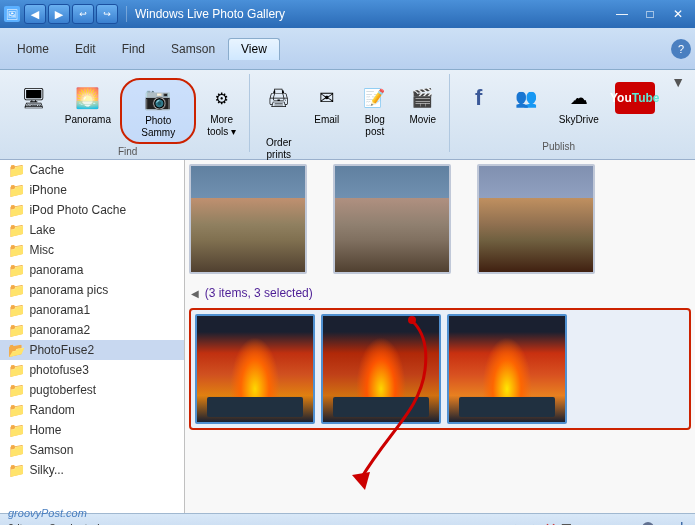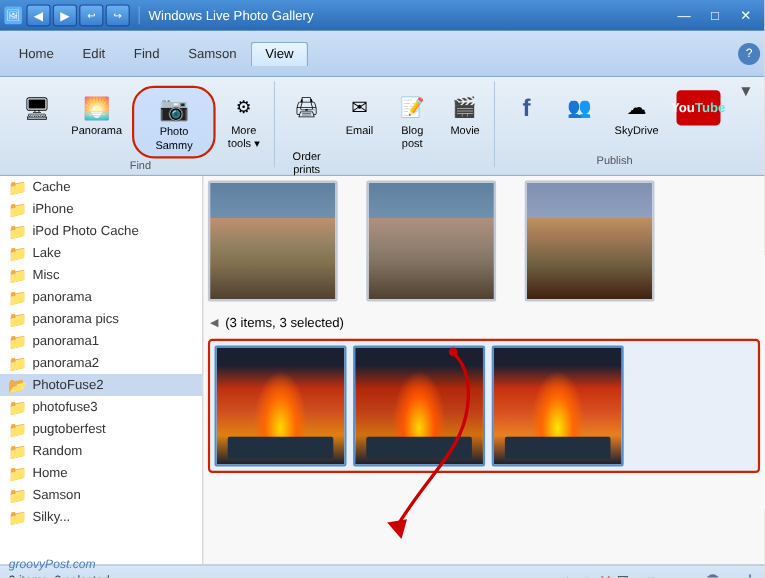--- a/index.html
+++ b/index.html
@@ -155,21 +155,21 @@
     .content-area::-webkit-scrollbar-thumb { background: linear-gradient(to right, #d0d8e0, #b8c0cc); border: 1px solid #a0a8b0; }
 
     
     .photo-section { margin-bottom: 8px; }
     .section-header {
       display: flex; align-items: center; gap: 6px;
       padding: 4px 2px; margin-bottom: 4px;
     }
     .section-toggle { font-size: 10px; color: #666; cursor: pointer; }
     .section-title { font-size: 18px; color: #3a8ac0; font-style: italic; }
-    .section-count { font-size: 12px; color: #000000; }
+    .section-count { font-size: 12px; color: #4c1d95; }
     .photo-grid { display: flex; gap: 6px; flex-wrap: wrap; }
     .photo-thumb {
       width: 118px; height: 110px;
       background: #808080;
       border: 2px solid #c0c8d8;
       border-radius: 2px;
       overflow: hidden;
       position: relative;
       cursor: pointer;
     }

